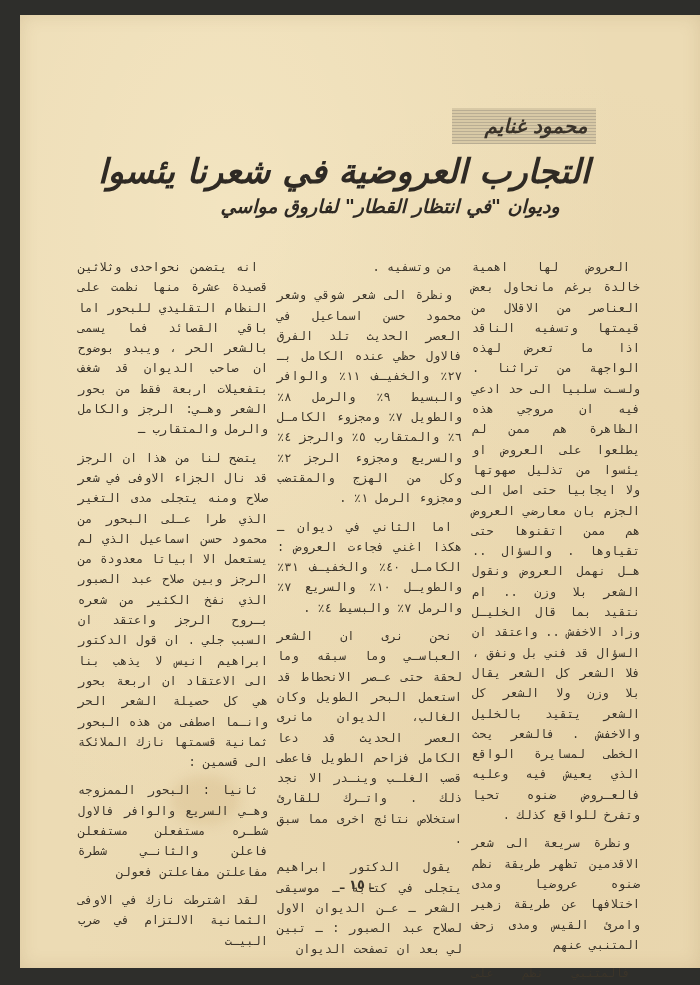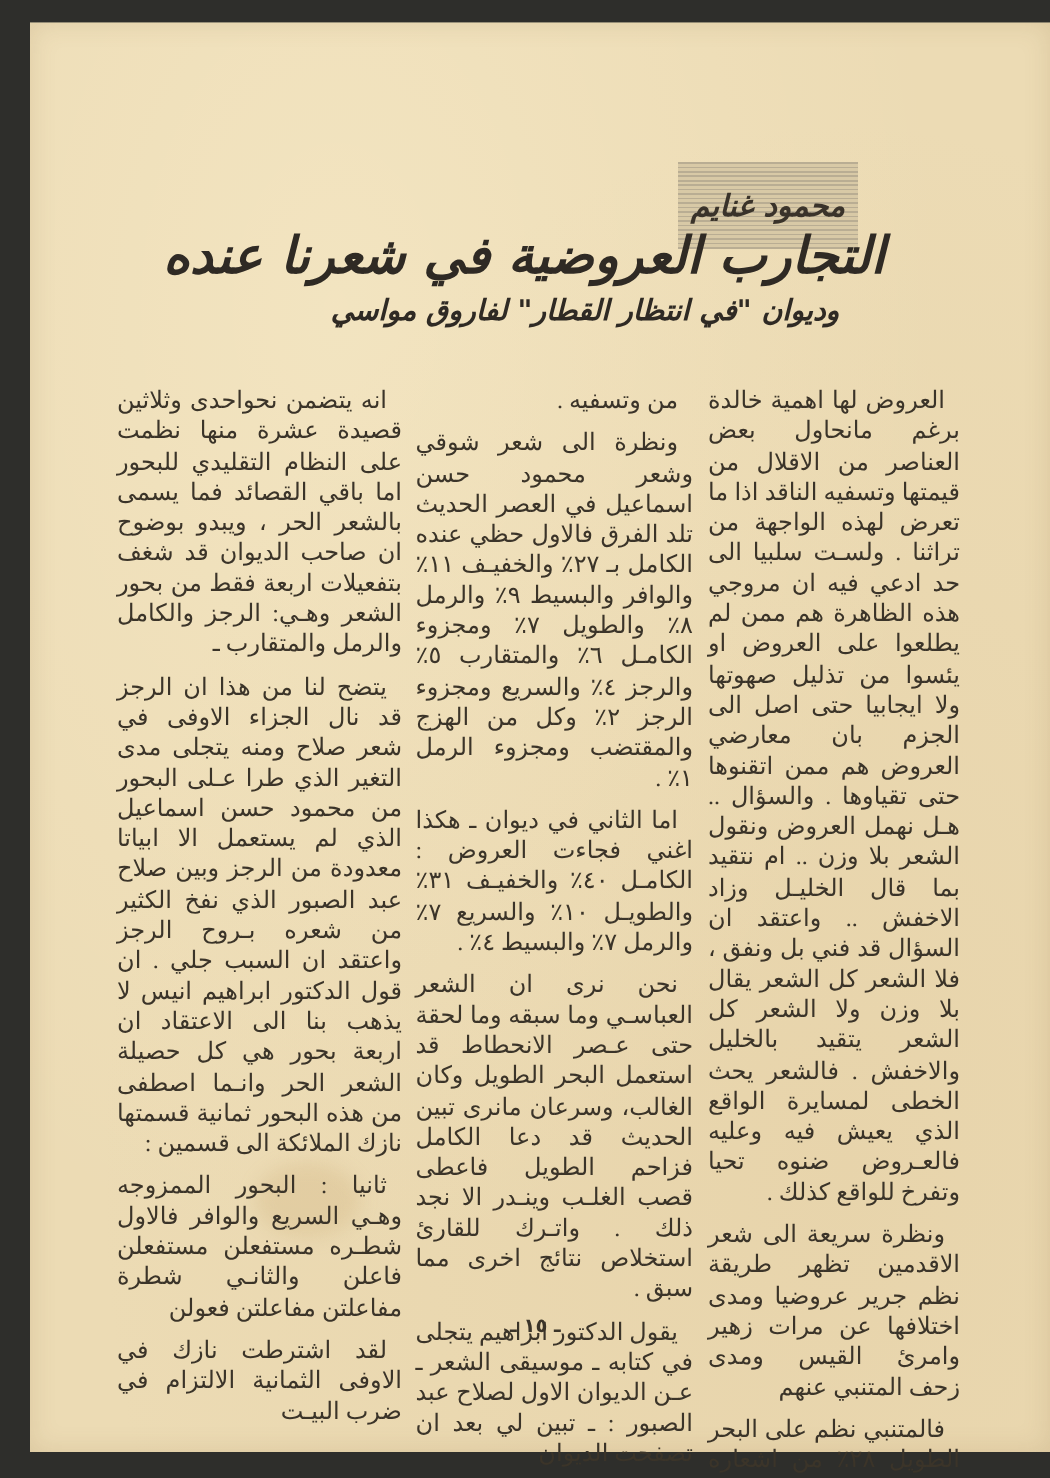--- a/index.html
+++ b/index.html
@@ -30,25 +30,26 @@
       height: 50px;
       border-radius: 50%;
       background: rgba(190,150,90,0.18);
       filter: blur(6px);
     }
     .byline-box {
       position: absolute;
       left: 432px;
       top: 93px;
       width: 120px;
-      height: 58px;
+      height: 36px;
       background: repeating-linear-gradient(0deg, #b9ad93 0px, #b9ad93 1px, #d8c9a6 1px, #d8c9a6 3px);
       display: flex;
       align-items: center;
       justify-content: center;
+      padding-left: 24px;
     }
     .byline {
       font-family: "DejaVu Serif", serif;
       font-size: 20px;
       font-weight: bold;
       font-style: italic;
       color: #3a332a;
       direction: rtl;
     }
     .headline {
@@ -78,22 +79,22 @@
       font-style: italic;
       color: #2f2a24;
       direction: rtl;
       white-space: nowrap;
     }
     .column {
       position: absolute;
       top: 243px;
       direction: rtl;
       text-align: justify;
-      font-family: Liberation Serif, serif;
-      font-size: 16px;
+      font-family: Liberation Mono, monospace;
+      font-size: 12px;
       line-height: 20.3px;
       color: #3b3429;
     }
     .column p {
       margin: 0 0 8px 0;
       text-indent: 10px;
     }
     .col-right { left: 452px; width: 168px; }
     .col-mid { left: 257px; width: 185px; }
     .col-left { left: 58px; width: 190px; }
@@ -113,34 +114,34 @@
 </head>
 <body>
 
 <div class="page">
   <div class="stain"></div>
 
   <div class="byline-box">
     <span class="byline">محمود غنايم</span>
   </div>
 
-  <div class="headline">التجارب العروضية في شعرنا عنده</div>
+  <div class="headline">التجارب العروضية في شعرنا يئسوا</div>
   <div class="subheadline">وديوان "في انتظار القطار" لفاروق مواسي</div>
 
   <div class="column col-right">
     <p>العروض لها اهمية خالدة برغم مانحاول بعض العناصر من الاقلال من قيمتها وتسفيه الناقد اذا ما تعرض لهذه الواجهة من تراثنا . ولسـت سلبيا الى حد ادعي فيه ان مروجي هذه الظاهرة هم ممن لم يطلعوا على العروض او يئسوا من تذليل صهوتها ولا ايجابيا حتى اصل الى الجزم بان معارضي العروض هم ممن اتقنوها حتى تقياوها . والسؤال .. هـل نهمل العروض ونقول الشعر بلا وزن .. ام نتقيد بما قال الخليـل وزاد الاخفش .. واعتقد ان السؤال قد فني بل ونفق ، فلا الشعر كل الشعر يقال بلا وزن ولا الشعر كل الشعر يتقيد بالخليل والاخفش . فالشعر يحث الخطى لمسايرة الواقع الذي يعيش فيه وعليه فالعـروض ضنوه تحيا وتفرخ للواقع كذلك .</p>
-    <p>ونظرة سريعة الى شعر الاقدمين تظهر طريقة نظم جرير عروضيا ومدى اختلافها عن مرات زهير وامرئ القيس ومدى زحف المتنبي عنهم</p>
+    <p>ونظرة سريعة الى شعر الاقدمين تظهر طريقة نظم ضنوه عروضيا ومدى اختلافها عن طريقة زهير وامرئ القيس ومدى زحف المتنبي عنهم</p>
     <p>فالمتنبي نظم على البحر الطويل ٢٨٪ من اشعاره والكامـل ١٩٪ والبسيـط ١٦٪ والوافـر ١٤٪ والخفيف ٩٪ والمنسرح ٧٪ والمتقارب ٦٪ والرجز ٢٪ وعالج بالسريع ١٪</p>
   </div>
 
   <div class="column col-mid">
     <p>من وتسفيه .</p>
     <p>ونظرة الى شعر شوقي وشعر محمود حسن اسماعيل في العصر الحديث تلد الفرق فالاول حظي عنده الكامل بـ ٢٧٪ والخفيـف ١١٪ والوافر والبسيط ٩٪ والرمل ٨٪ والطويل ٧٪ ومجزوء الكامـل ٦٪ والمتقارب ٥٪ والرجز ٤٪ والسريع ومجزوء الرجز ٢٪ وكل من الهزج والمقتضب ومجزوء الرمل ١٪ .</p>
     <p>اما الثاني في ديوان ـ هكذا اغني فجاءت العروض : الكامـل ٤٠٪ والخفيـف ٣١٪ والطويـل ١٠٪ والسريع ٧٪ والرمل ٧٪ والبسيط ٤٪ .</p>
-    <p>نحن نرى ان الشعر العباسـي وما سبقه وما لحقة حتى عـصر الانحطاط قد استعمل البحر الطويل وكان الغالب، وسرعان مانرى تبين الحديث قد دعا الكامل فزاحم الطويل فاعطى قصب الغلـب وينـدر الا نجد ذلك . واتـرك للقارئ استخلاص نتائج اخرى مما سبق .</p>
+    <p>نحن نرى ان الشعر العباسـي وما سبقه وما لحقة حتى عـصر الانحطاط قد استعمل البحر الطويل وكان الغالب، الديوان مانرى العصر الحديث قد دعا الكامل فزاحم الطويل فاعطى قصب الغلـب وينـدر الا نجد ذلك . واتـرك للقارئ استخلاص نتائج اخرى مما سبق .</p>
     <p>يقول الدكتور ابراهيم يتجلى في كتابه ـ موسيقى الشعر ـ عـن الديوان الاول لصلاح عبد الصبور : ـ تبين لي بعد ان تصفحت الديوان</p>
   </div>
 
   <div class="column col-left">
     <p>انه يتضمن نحواحدى وثلاثين قصيدة عشرة منها نظمت على النظام التقليدي للبحور اما باقي القصائد فما يسمى بالشعر الحر ، ويبدو بوضوح ان صاحب الديوان قد شغف بتفعيلات اربعة فقط من بحور الشعر وهـي: الرجز والكامل والرمل والمتقارب ـ</p>
     <p>يتضح لنا من هذا ان الرجز قد نال الجزاء الاوفى في شعر صلاح ومنه يتجلى مدى التغير الذي طرا عـلى البحور من محمود حسن اسماعيل الذي لم يستعمل الا ابياتا معدودة من الرجز وبين صلاح عبد الصبور الذي نفخ الكثير من شعره بـروح الرجز واعتقد ان السبب جلي . ان قول الدكتور ابراهيم انيس لا يذهب بنا الى الاعتقاد ان اربعة بحور هي كل حصيلة الشعر الحر وانـما اصطفى من هذه البحور ثمانية قسمتها نازك الملائكة الى قسمين :</p>
     <p>ثانيا : البحور الممزوجه وهـي السريع والوافر فالاول شطـره مستفعلن مستفعلن فاعلن والثانـي شطرة مفاعلتن مفاعلتن فعولن</p>
     <p>لقد اشترطت نازك في الاوفى الثمانية الالتزام في ضرب البيـت</p>
   </div>
 

